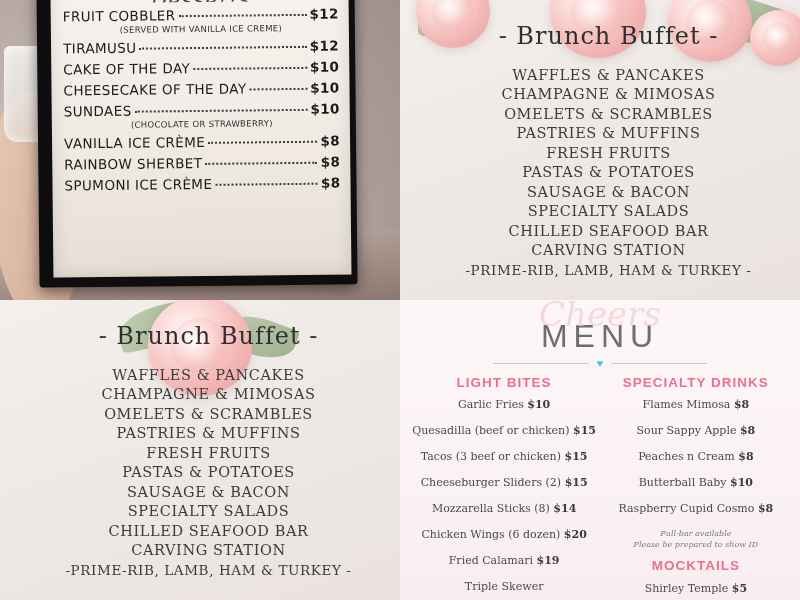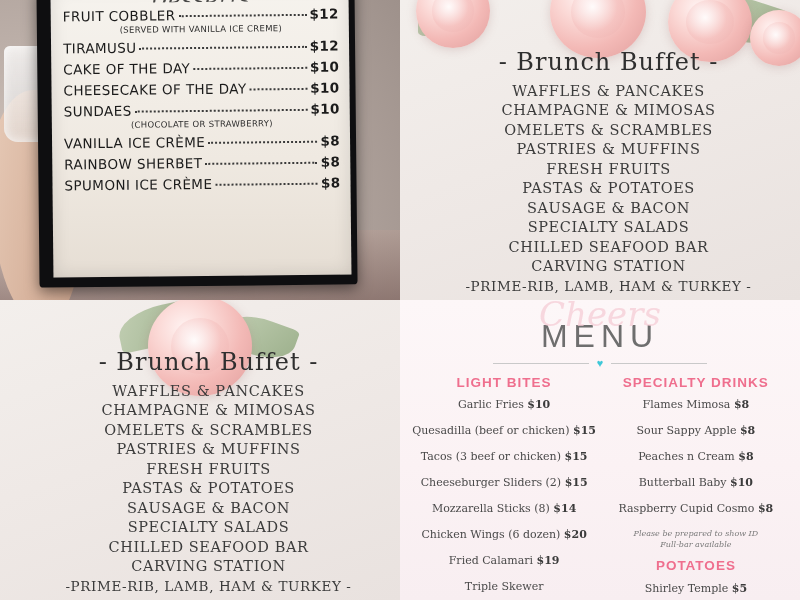--- a/index.html
+++ b/index.html
@@ -105,21 +105,21 @@
     position:absolute;left:17px;right:0;bottom:4px;
     text-align:center;
     font-family:"DejaVu Serif",serif;
     color:#3a3a3a;
   }
   .brunch h2{
     margin:0 0 6px 0;
     font-size:24px;font-weight:400;letter-spacing:1px;
     color:#2f2f2f;
   }
-  .brunch ul{list-style:none;margin:0;padding:0;}
+  .brunch ul{list-style:none;margin:16px;padding:0;}
   .brunch li{
     font-size:14.5px;letter-spacing:.6px;line-height:19.5px;
     color:#3b3b3b;text-transform:uppercase;
     font-family:"DejaVu Serif",serif;
   }
   .brunch li.last{font-size:13.5px;}
 
   
   #q4{
     background:linear-gradient(180deg,#fdf7f8 0%,#fbf2f4 55%,#f8eef1 100%);
@@ -348,25 +348,25 @@
         <div class="row">
           <span>Butterball Baby</span>
           <b>$10</b>
         </div>
         <div class="row">
           <span>Raspberry Cupid Cosmo</span>
           <b>$8</b>
         </div>
 
         <div class="fineprint">
+          <div>Full-bar available</div>
           <div>Please be prepared to show ID</div>
-          <div>Full-bar available</div>
-        </div>
-
-        <div class="mock">POTATOES</div>
+        </div>
+
+        <div class="mock">MOCKTAILS</div>
 
         <div class="row">
           <span>Shirley Temple</span>
           <b>$5</b>
         </div>
       </div>
 
     </div>
   </div>
 

